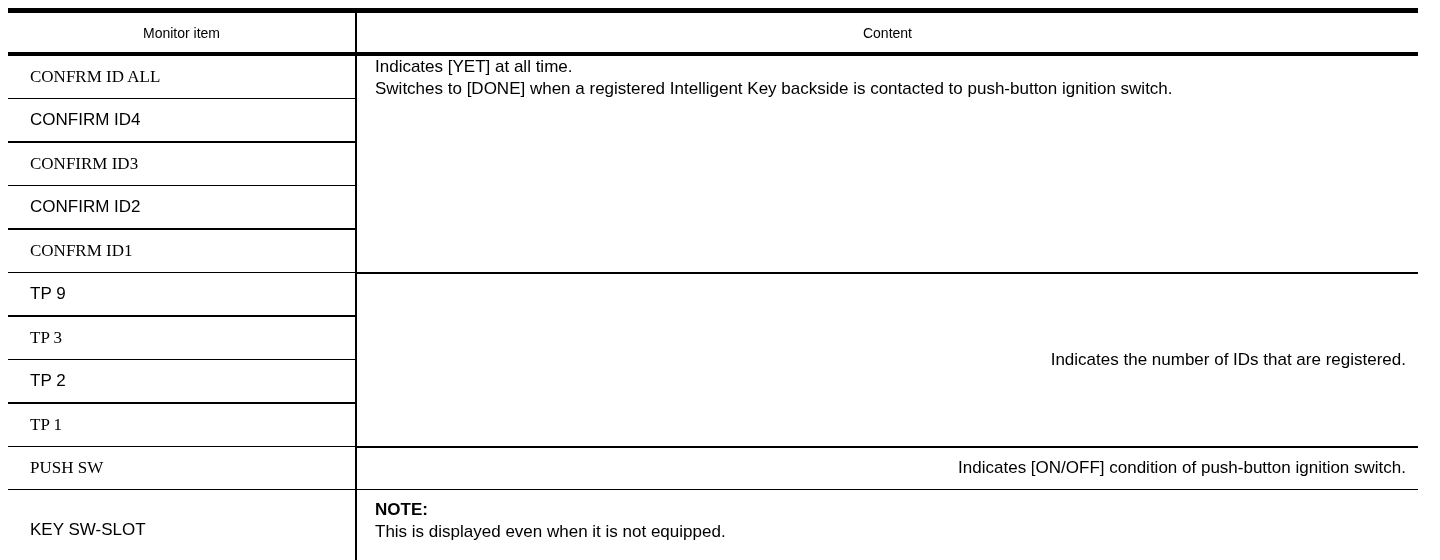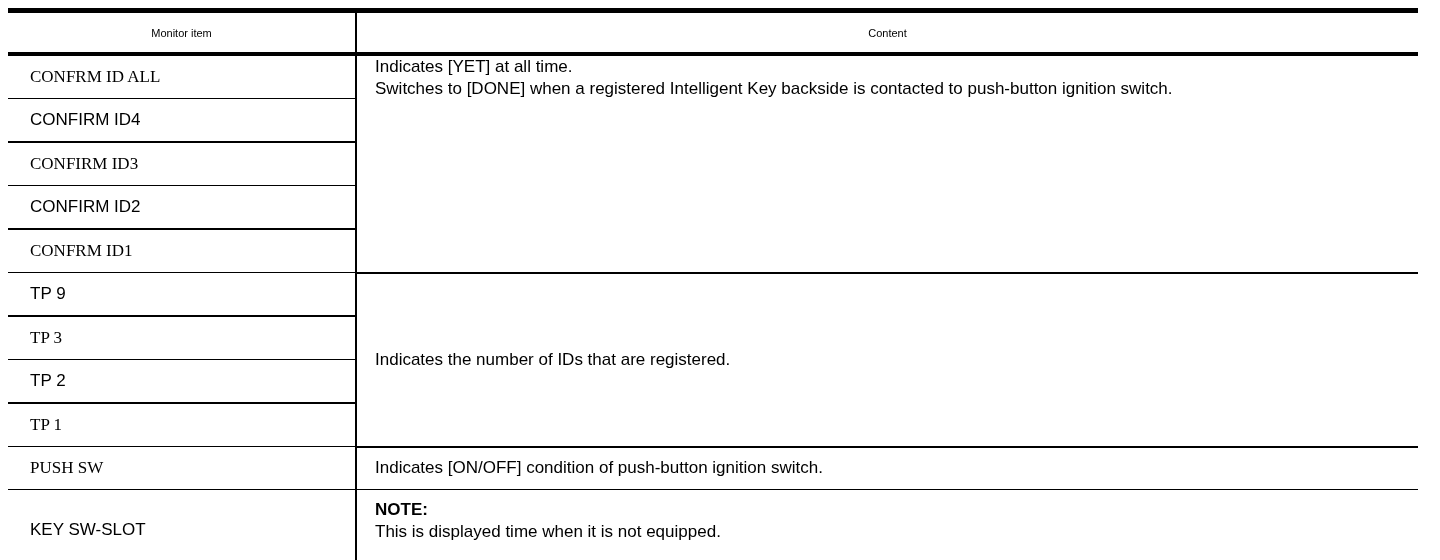--- a/index.html
+++ b/index.html
@@ -37,21 +37,21 @@
   }
 
   
   col.c-item    { width: 348px; }
   col.c-content { width: 1062px; }
 
   
   thead th {
     text-align: center;
     font-weight: normal;
-    font-size: 11px;
+    font-size: 14px;
     height: 39px;
     padding: 0;
     vertical-align: middle;
     border-bottom: 4px solid #000;
   }
   thead th.th-item {
     border-right: 2px solid #000;
   }
 
   
@@ -72,20 +72,21 @@
     border-bottom: 1px solid #000;
     font-family: Liberation Serif, serif;
   }
   td.content-cell {
     padding-left: 18px;
     padding-right: 12px;
     vertical-align: top;
   }
   td.content-cell.mid {
     vertical-align: middle;
+    text-align: right;
   }
   td.content-cell.rule-2 {
     border-bottom: 2px solid #000;
   }
   td.content-cell.rule-1 {
     border-bottom: 1px solid #000;
   }
   .content-block-top {
     padding-top: 14px;
   }
@@ -157,20 +158,20 @@
         <td class="content-cell mid rule-1">
           <span class="line">Indicates [ON/OFF] condition of push-button ignition switch.</span>
         </td>
       </tr>
 
       <tr>
         <td class="item-cell" style="height:62px; border-bottom:none;">KEY SW-SLOT</td>
         <td class="content-cell">
           <span class="pad-top-8 pad-bot-8" style="display:block;">
             <span class="note-label">NOTE:</span>
-            <span class="line">This is displayed time when it is not equipped.</span>
+            <span class="line">This is displayed even when it is not equipped.</span>
           </span>
         </td>
       </tr>
 
     </tbody>
   </table>
 </div>
 
 </body></html>

